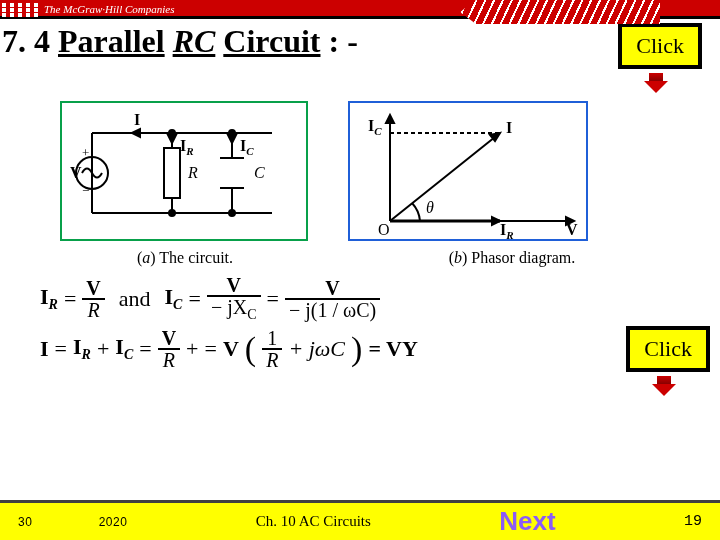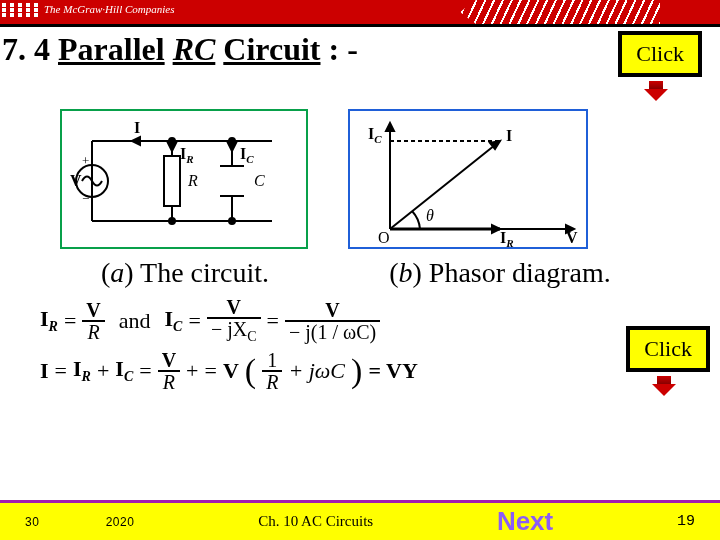--- a/index.html
+++ b/index.html
@@ -6,21 +6,21 @@
   body {
     width: 720px;
     height: 540px;
     font-family: "Times New Roman", serif;
     background: #fff;
     position: relative;
     overflow: hidden;
   }
   .header-bar {
     width: 100%;
-    height: 24px;
+    height: 16px;
     background: #c00;
     position: relative;
   }
   .header-brand {
     position: absolute;
     left: 44px;
     top: 3px;
     color: #fff;
     font-size: 11px;
     font-style: italic;
@@ -105,21 +105,22 @@
   }
   .fig-box {
     border: 2px solid;
     position: relative;
   }
   .fig-a { width: 248px; height: 140px; border-color: #08a04a; color:#000; }
   .fig-b { width: 240px; height: 140px; border-color: #1f5fd8; }
   .captions {
     display: flex;
     padding: 4px 40px 6px 60px;
-    font-size: 28px;
+    font-size: 16px;
+    gap: 12px;
   }
   .cap-a { width: 250px; text-align: center; }
   .cap-b { width: 320px; text-align: center; margin-left: 30px; }
   .captions .it { font-style: italic; }
   .eq-row1 {
     padding: 2px 0 2px 40px;
     position: relative;
   }
   .eq-row2 {
     padding: 4px 0 2px 40px;
@@ -150,26 +151,26 @@
     position: absolute;
     right: 10px;
     top: 326px;
   }
   .footer {
     position: absolute;
     bottom: 0;
     left: 0;
     width: 100%;
     height: 40px;
-    border-top: 3px solid #a21caf;
+    border-top: 3px solid #404040;
     background: #ff0;
     display: flex;
     align-items: center;
     justify-content: space-between;
-    padding: 0 25px;
+    padding: 0 18px;
     font-size: 15px;
   }
   .footer .left { font-family: Arial, sans-serif; font-size: 12px; letter-spacing:0.5px;}
   .footer .mid { font-family: "Times New Roman", serif; }
   .footer .next {
     color: #8b5cf6;
     font-size: 26px;
     font-weight: bold;
     font-family: Arial, sans-serif;
   }

